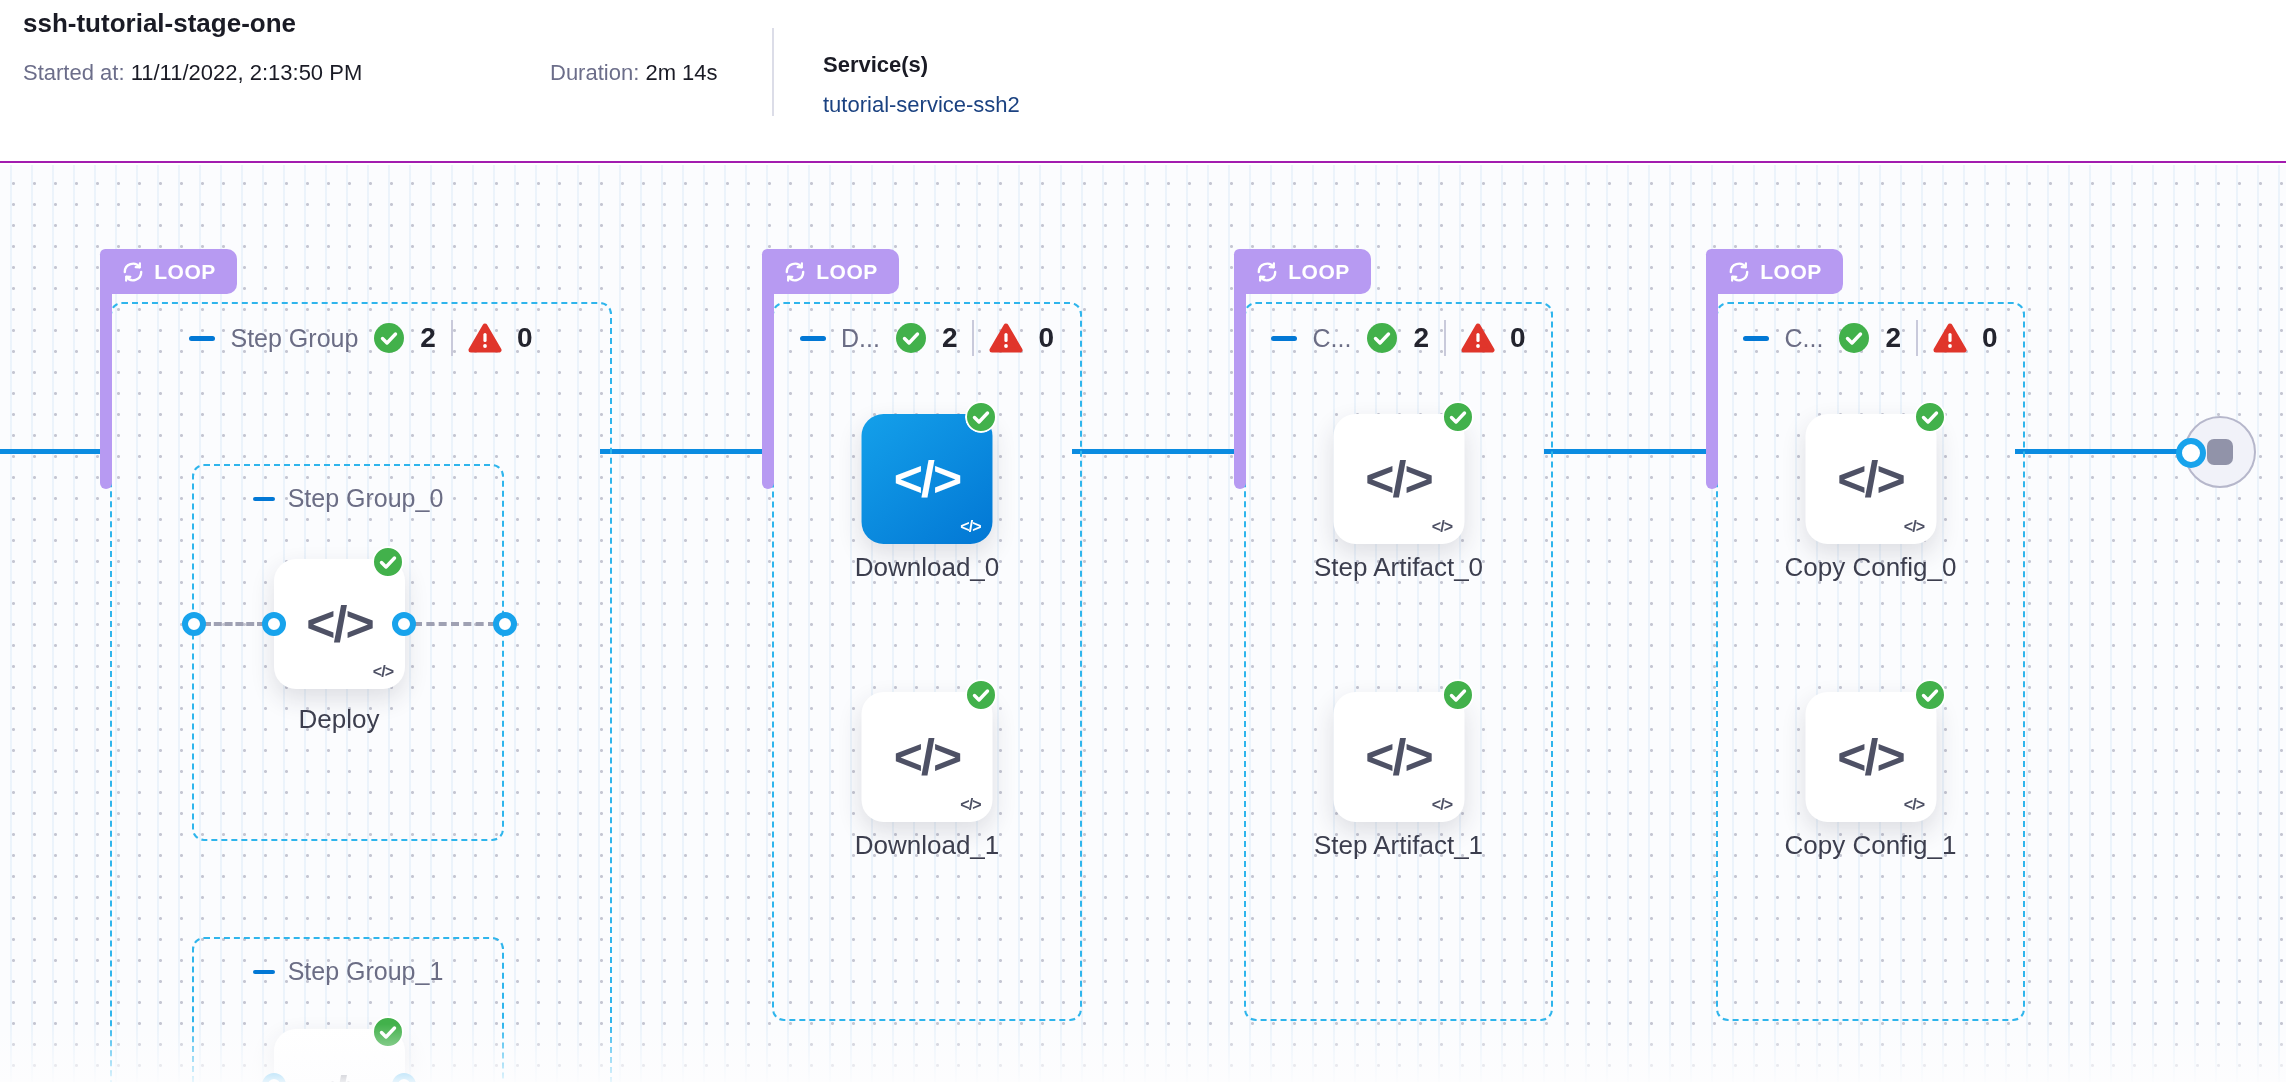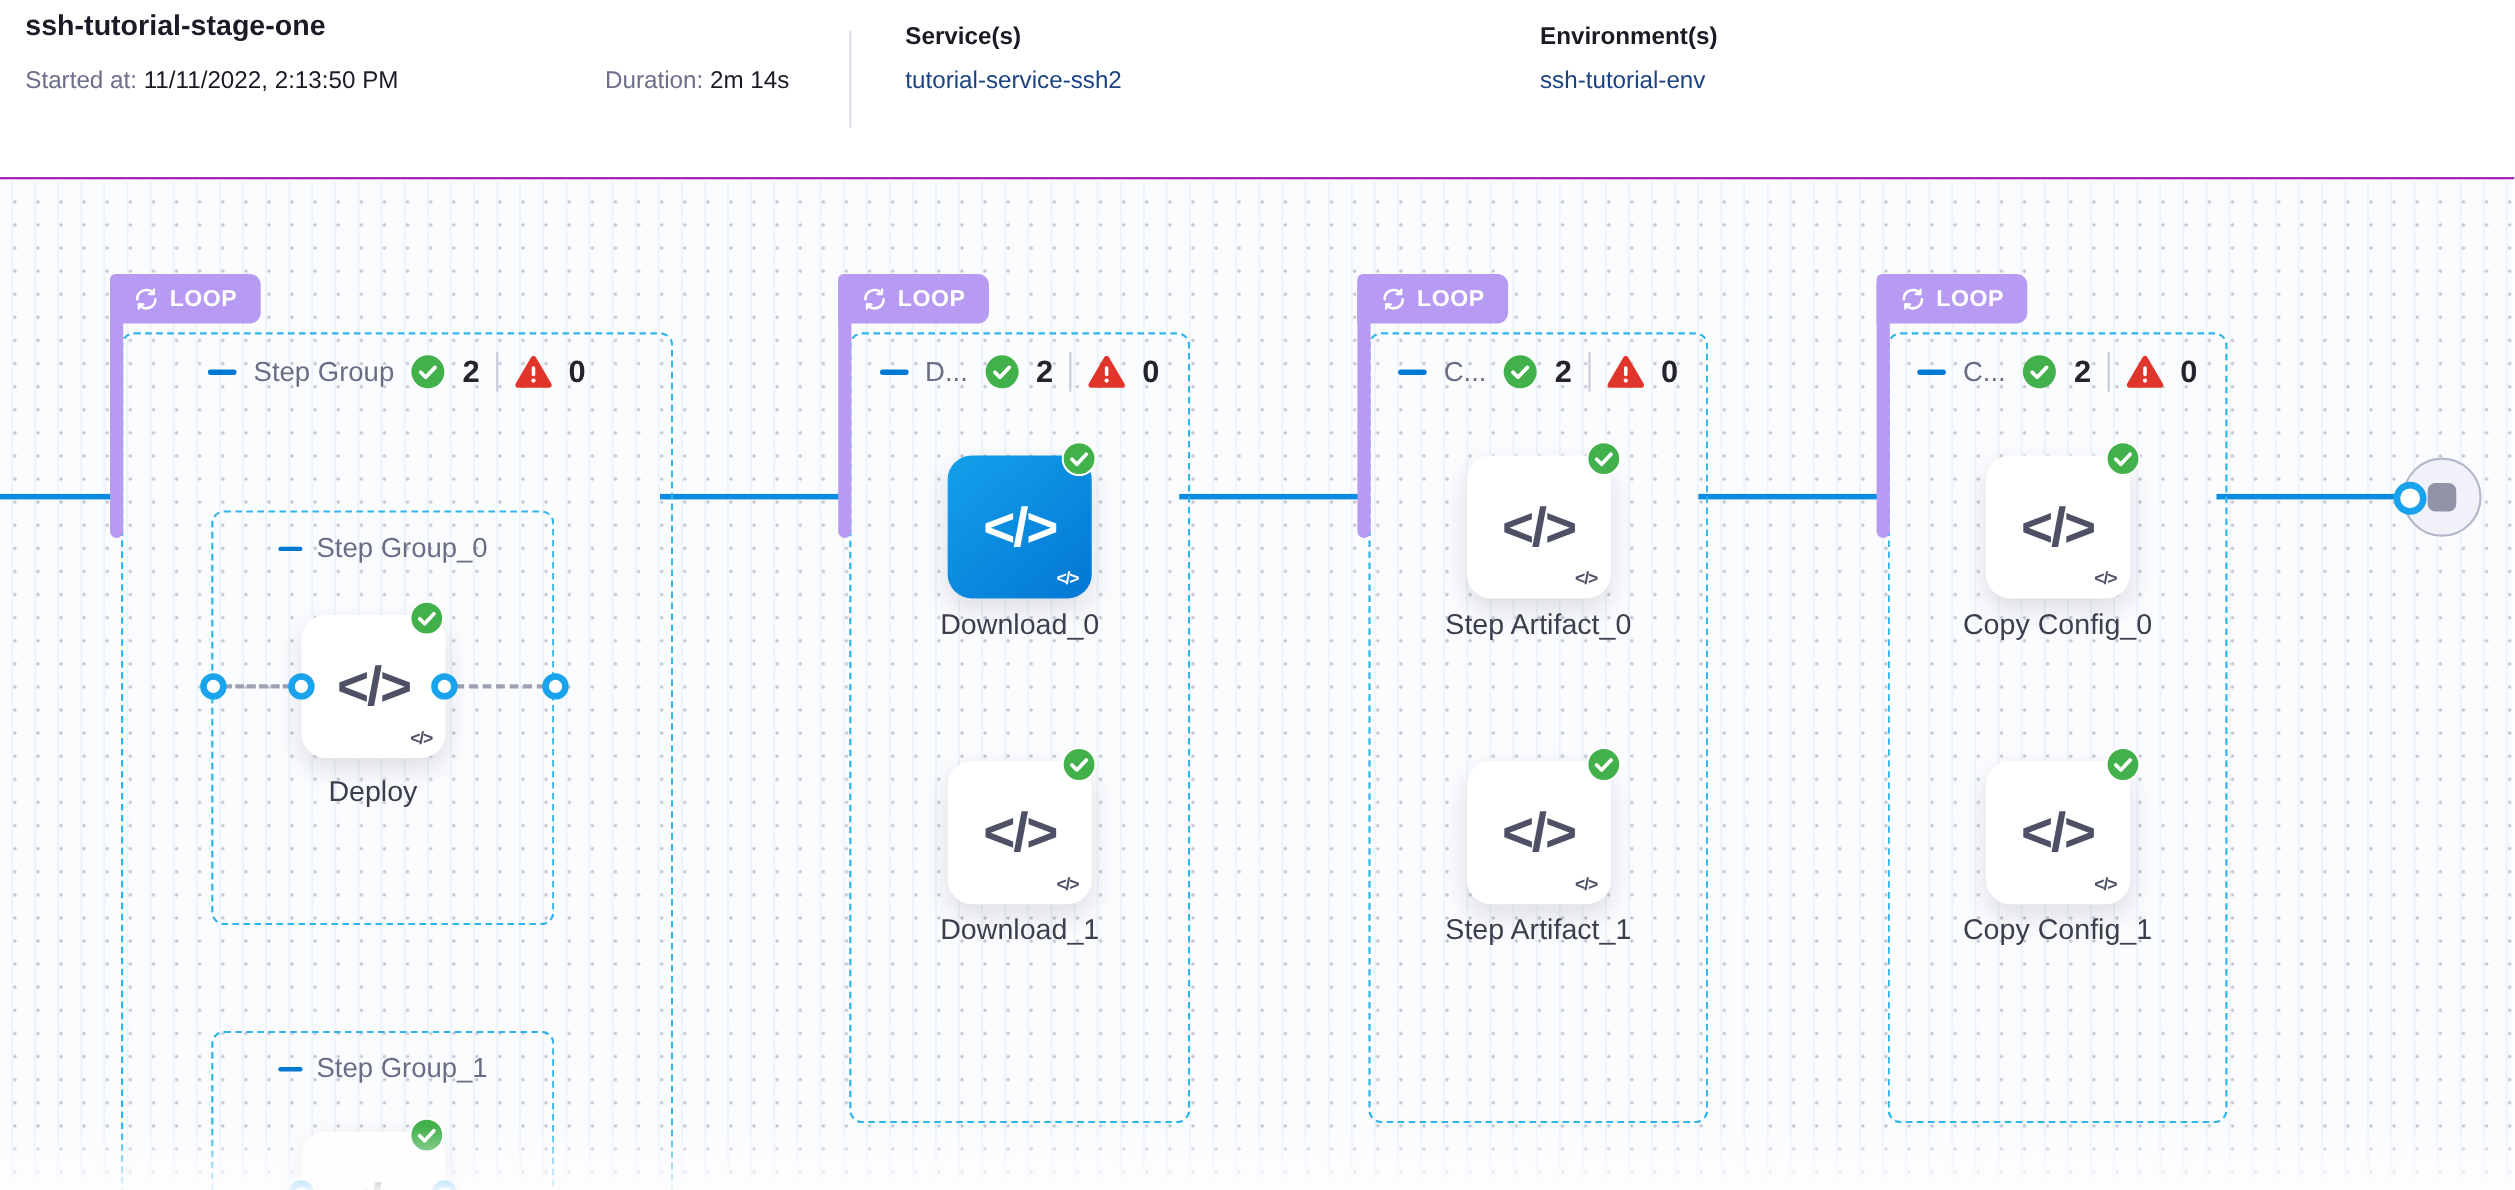--- a/index.html
+++ b/index.html
@@ -8,21 +8,21 @@
 
   
   .hdr { position:absolute; left:0; top:0; width:2286px; height:163px; background:#fff;
          border-bottom:2px solid #a21caf; z-index:20; }
   .hdr-title { position:absolute; left:23px; top:8px; font-size:26px; font-weight:700; color:#1a1b25; }
   .meta-row { position:absolute; left:23px; top:60px; font-size:22px; }
   .meta-label { color:#6c6e8a; }
   .meta-value { color:#1a1b25; }
   .dur { position:absolute; left:550px; top:60px; font-size:22px;text-align:right; }
   .hdr-divider { position:absolute; left:772px; top:28px; width:2px; height:88px; background:#dcdde8; }
-  .svc-block { position:absolute; top:20px; }
+  .svc-block { position:absolute; top:52px; }
   .svc-label { font-size:22px; font-weight:700; color:#1a1b25; margin-bottom:14px; }
   .svc-link { font-size:22px; color:#1b4281; cursor:pointer; }
 
   
   .graph { position:absolute; left:0; top:165px; width:2286px; height:917px; overflow:hidden;
     background-color:#fbfcfe;
     background-image:
       linear-gradient(to right, rgba(38,130,210,0.07) 2px, transparent 2px),
       radial-gradient(circle, #c5c6d2 1.3px, transparent 1.6px);
     background-size:21px 100%, 21px 21px;
@@ -95,24 +95,20 @@
     </div>
     <div class="dur">
       <span class="meta-label">Duration:</span>
       <span class="meta-value">2m 14s</span>
     </div>
     <div class="hdr-divider"></div>
     <div class="svc-block" style="left:823px;">
       <div class="svc-label">Service(s)</div>
       <div class="svc-link">tutorial-service-ssh2</div>
     </div>
-    <div class="svc-block" style="left:1400px;">
-      <div class="svc-label">Environment(s)</div>
-      <div class="svc-link">ssh-tutorial-env</div>
-    </div>
   </div>
 
   <div class="graph">
 
     <div class="gline" style="left:0；width:101px; left:0; width:101px;"></div>
     <div class="gline" style="left:600px; width:166px;"></div>
     <div class="gline" style="left:1072px; width:167px;"></div>
     <div class="gline" style="left:1544px; width:167px;"></div>
     <div class="gline" style="left:2015px; width:180px;"></div>
 

